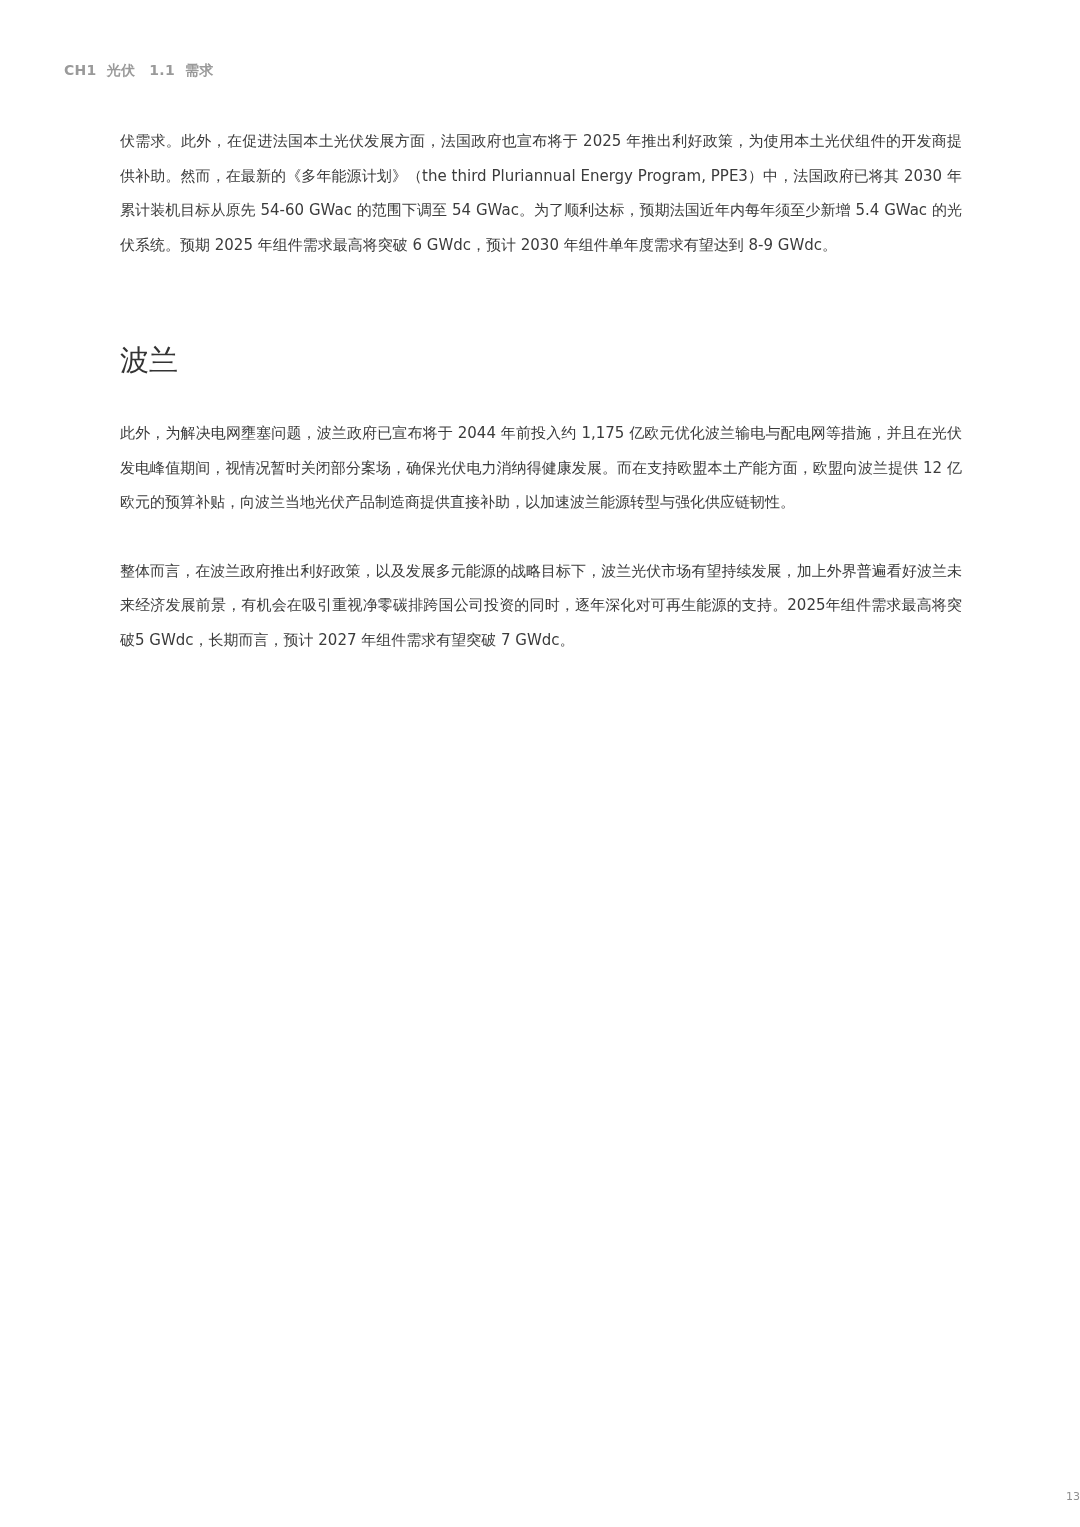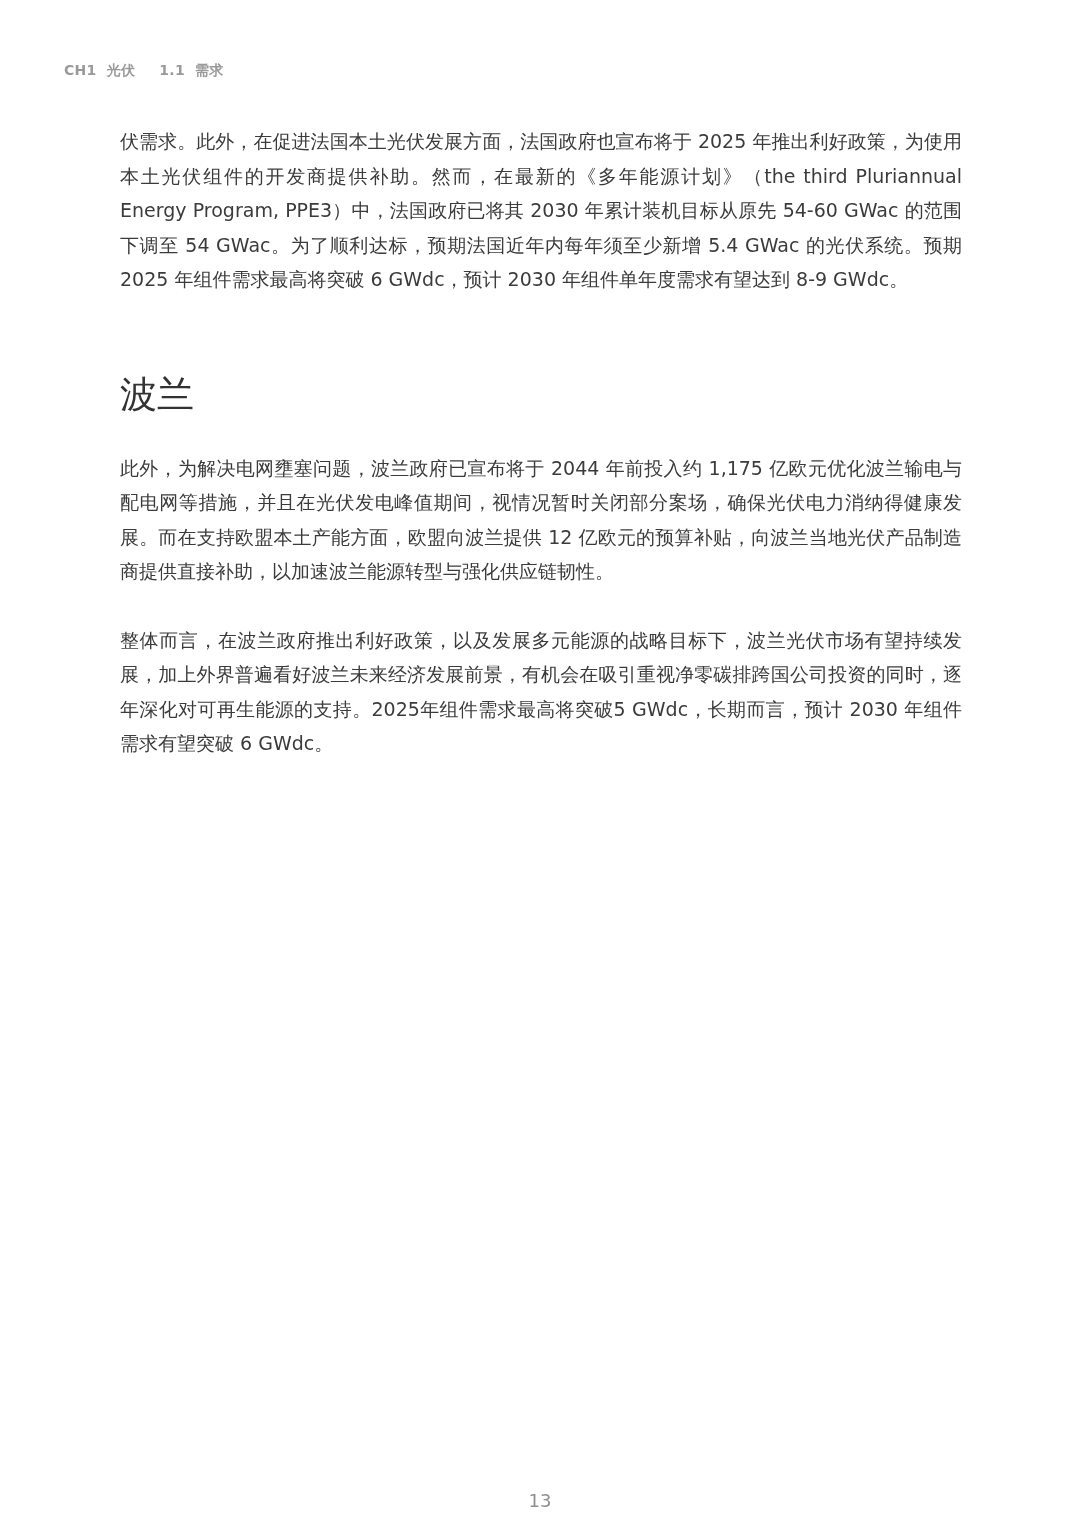--- a/index.html
+++ b/index.html
@@ -22,68 +22,68 @@
       font-size: 14px;
       font-weight: bold;
       color: #9a9a9a;
       letter-spacing: 0.3px;
     }
     .running-header span {
       margin-right: 10px;
       text-align: right;
     }
     .running-header .sec {
-      margin-left: 14px;
+      margin-left: 4px;
     }
     .content {
       position: absolute;
       left: 120px;
       top: 124px;
       width: 842px;
     }
     .para {
-      font-size: 19px;
+      font-size: 15px;
       line-height: 34.5px;
       margin: 0;
       text-align: justify;
       text-justify: inter-character;
       color: #3b3b3b;
     }
     .para-first {
       margin-bottom: 0;
     }
     .section-title {
-      font-size: 37px;
+      font-size: 29px;
       font-weight: normal;
       color: #333333;
       margin: 78px 0 36px 0;
       line-height: 40px;
     }
     .gap {
       margin-top: 34px;
     }
     .page-number {
       position: absolute;
       top: 1490px;
       left: 0;
       width: 1080px;
-      text-align: center;
-      font-size: 18px;
+      text-align: right;
+      font-size: 11px;
       color: #8f8f8f;
     }
   </style>
 </head>
 <body>
 
 <div class="running-header">
   <span>CH1</span><span>光伏</span><span class="sec">1.1</span><span>需求</span>
 </div>
 
 <div class="content">
   <p class="para para-first">伏需求。此外，在促进法国本土光伏发展方面，法国政府也宣布将于 2025 年推出利好政策，为使用本土光伏组件的开发商提供补助。然而，在最新的《多年能源计划》（the third Pluriannual Energy Program, PPE3）中，法国政府已将其 2030 年累计装机目标从原先 54-60 GWac 的范围下调至 54 GWac。为了顺利达标，预期法国近年内每年须至少新增 5.4 GWac 的光伏系统。预期 2025 年组件需求最高将突破 6 GWdc，预计 2030 年组件单年度需求有望达到 8-9 GWdc。</p>
 
   <h2 class="section-title">波兰</h2>
 
   <p class="para gap">此外，为解决电网壅塞问题，波兰政府已宣布将于 2044 年前投入约 1,175 亿欧元优化波兰输电与配电网等措施，并且在光伏发电峰值期间，视情况暂时关闭部分案场，确保光伏电力消纳得健康发展。而在支持欧盟本土产能方面，欧盟向波兰提供 12 亿欧元的预算补贴，向波兰当地光伏产品制造商提供直接补助，以加速波兰能源转型与强化供应链韧性。</p>
-  <p class="para gap">整体而言，在波兰政府推出利好政策，以及发展多元能源的战略目标下，波兰光伏市场有望持续发展，加上外界普遍看好波兰未来经济发展前景，有机会在吸引重视净零碳排跨国公司投资的同时，逐年深化对可再生能源的支持。2025年组件需求最高将突破5 GWdc，长期而言，预计 2030 年组件需求有望突破 6 GWdc。</p>
+  <p class="para gap">整体而言，在波兰政府推出利好政策，以及发展多元能源的战略目标下，波兰光伏市场有望持续发展，加上外界普遍看好波兰未来经济发展前景，有机会在吸引重视净零碳排跨国公司投资的同时，逐年深化对可再生能源的支持。2025年组件需求最高将突破5 GWdc，长期而言，预计 2027 年组件需求有望突破 7 GWdc。</p>
 </div>
 
 <div class="page-number">13</div>
 
 </body></html>

